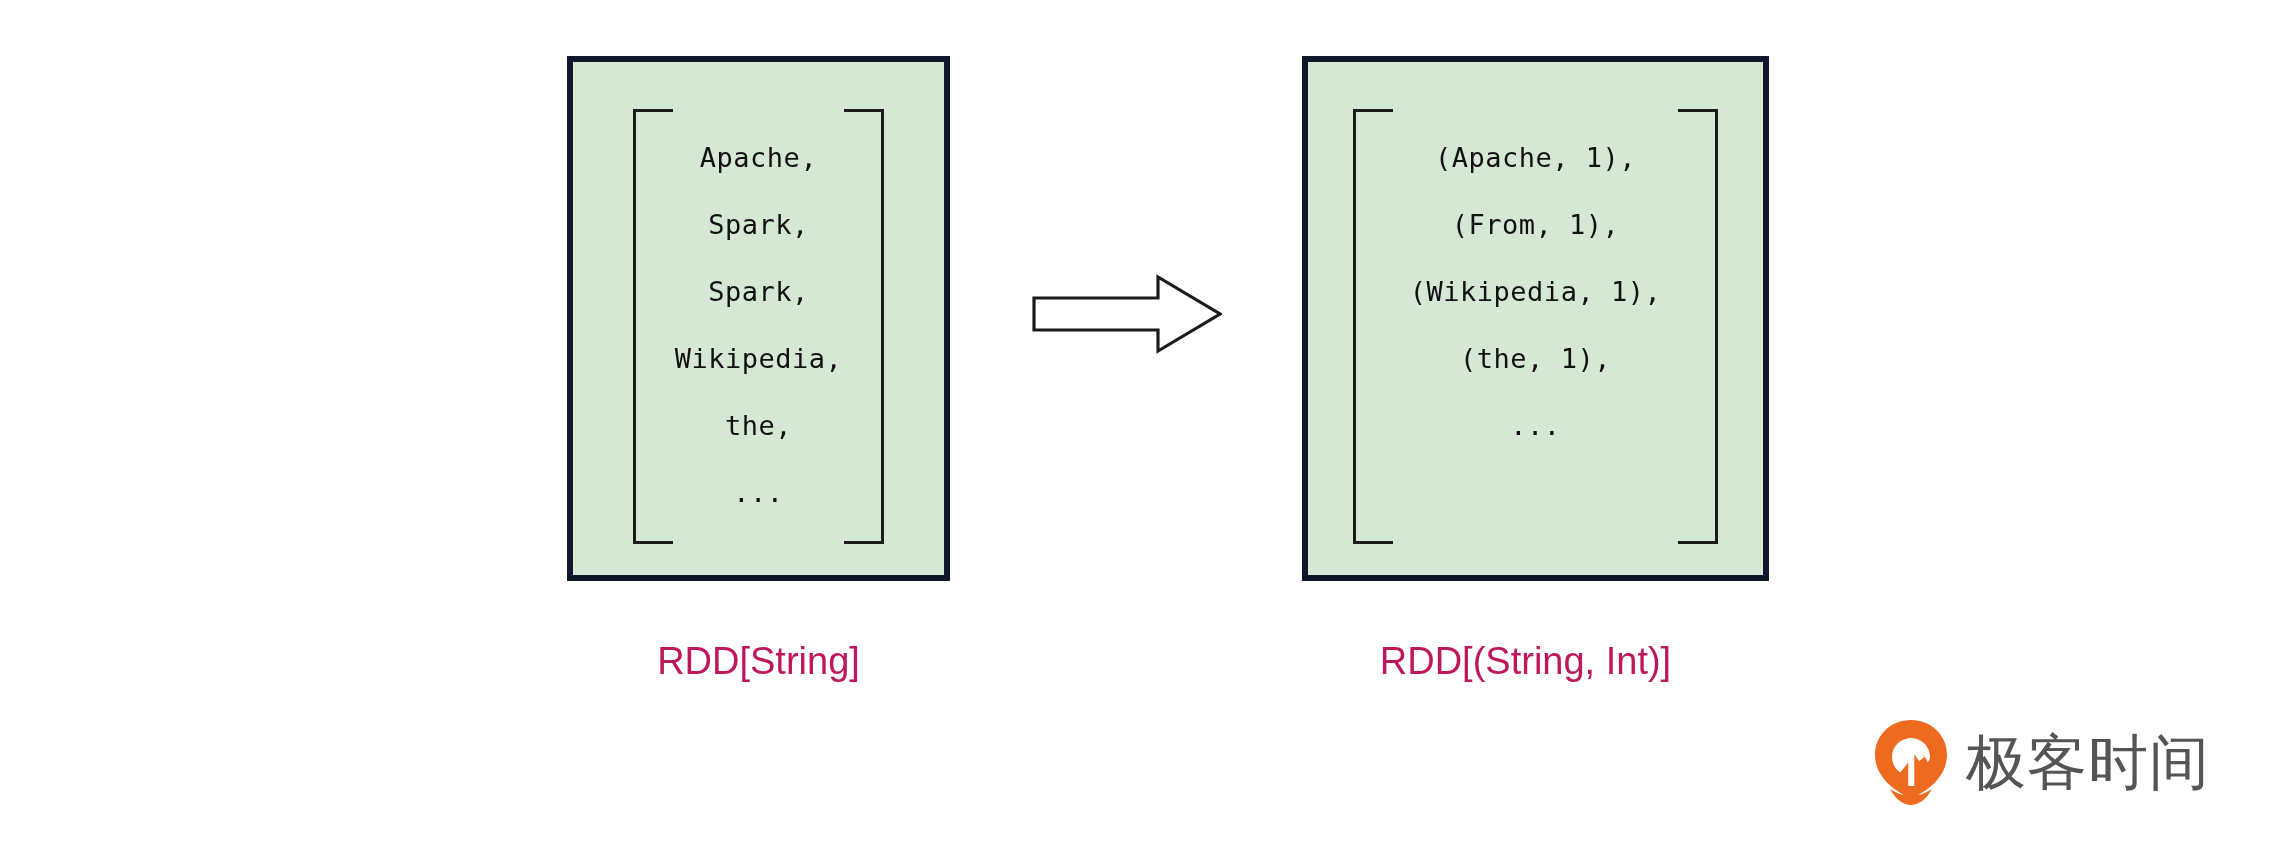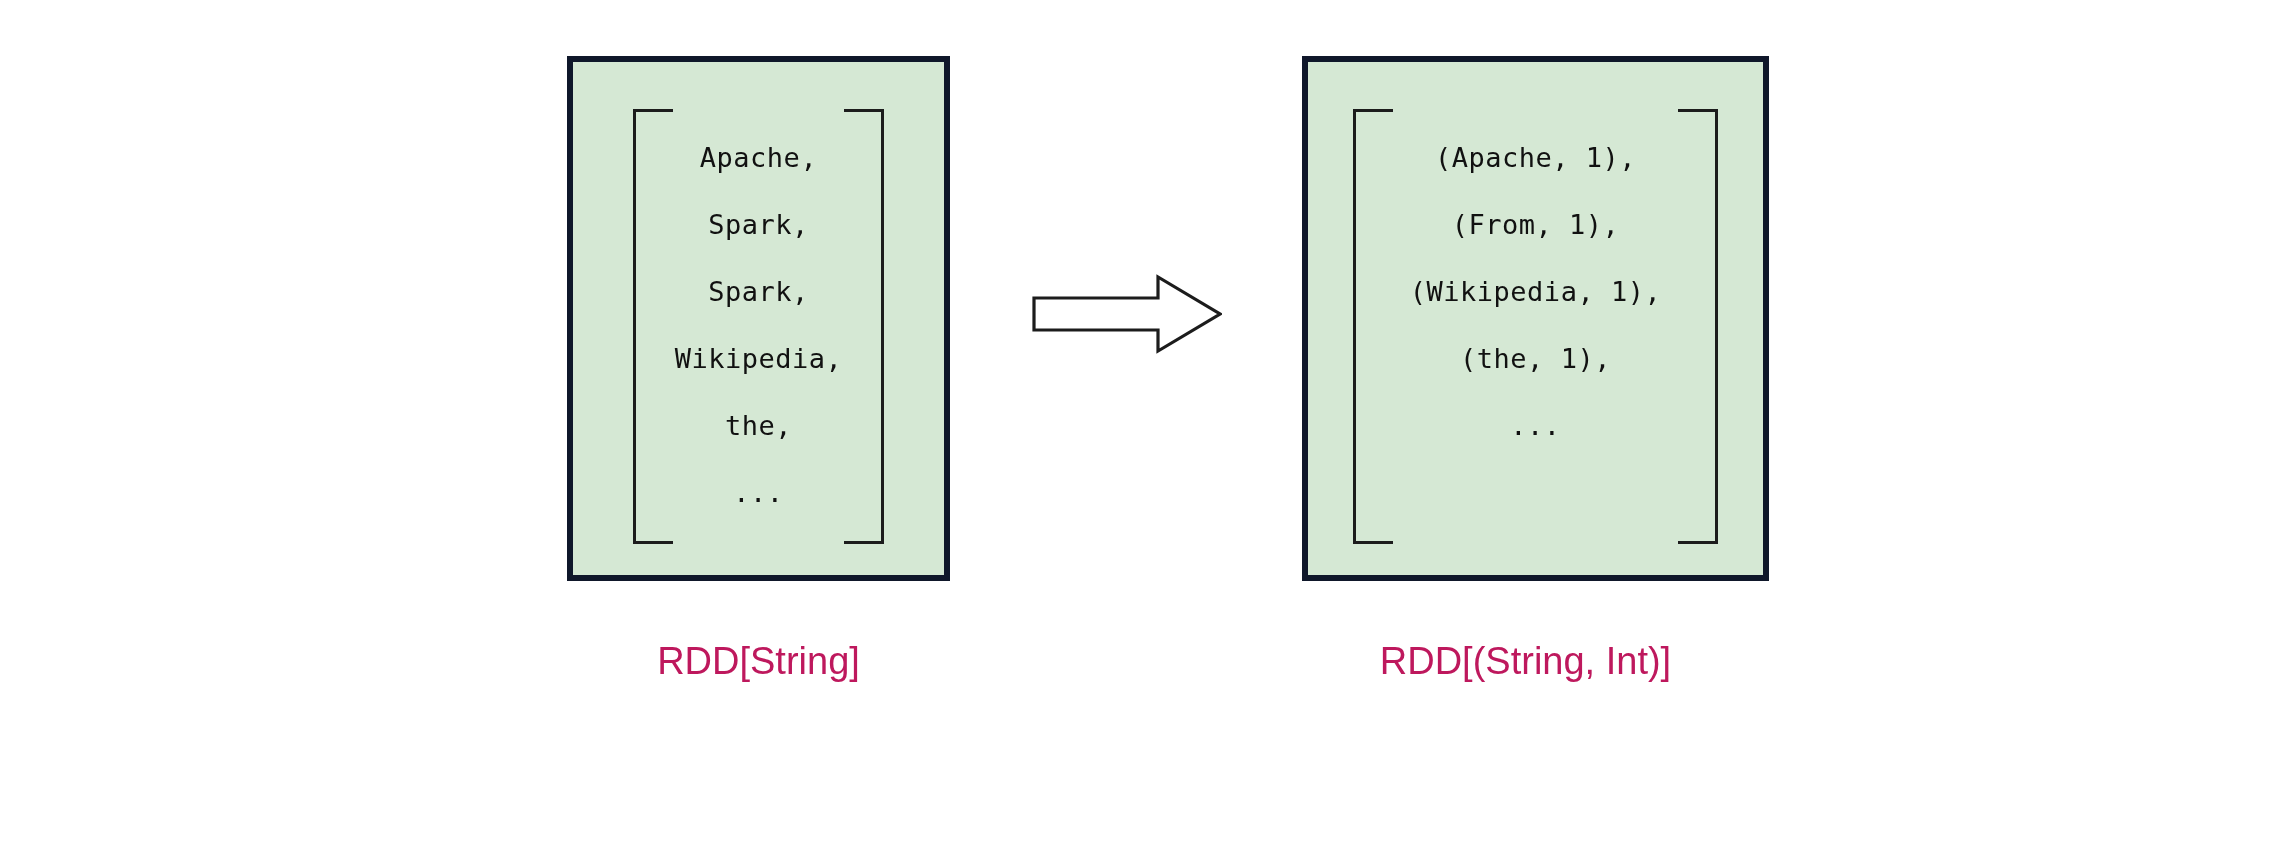--- a/index.html
+++ b/index.html
@@ -143,14 +143,24 @@
       <div class="elem-item">(Apache, 1),</div>
       <div class="elem-item">(From, 1),</div>
       <div class="elem-item">(Wikipedia, 1),</div>
       <div class="elem-item">(the, 1),</div>
       <div class="elem-item">...</div>
     </div>
   </div>
 
   <div id="caption-right" class="caption">RDD[(String, Int)]</div>
 
+  <div id="logo">
+    <span id="logo-mark">
+      <svg viewBox="0 0 78 88" xmlns="http://www.w3.org/2000/svg" aria-hidden="true">
+        <path d="M39 2 C19 2 3 17 3 37 C3 53 14 66 27 74 C32 77 36 80 39 84 C42 80 46 77 51 74 C64 66 75 53 75 37 C75 17 59 2 39 2 Z" fill="#ee6a1e"></path>
+        <path d="M39 20 C28.5 20 20 28.5 20 39 C20 45.5 23.3 51.2 28.3 54.6 L36.2 44.5 L36.2 68 L42.3 68 L42.3 36.5 L47.2 43 L52.4 39.1 L49.8 35.6 C52.6 38.2 54.6 41.2 55.6 44.3 C57.3 42.6 58 40.9 58 39 C58 28.5 49.5 20 39 20 Z" fill="#ffffff"></path>
+        <path d="M18 71 C24 82 32 87 39 87 C46 87 54 82 60 71 C52 76 45 78 39 78 C33 78 26 76 18 71 Z" fill="#ee6a1e"></path>
+      </svg>
+    </span>
+    <span id="logo-text">极客时间</span>
+  </div>
 
 </div>
 
 </body></html>

